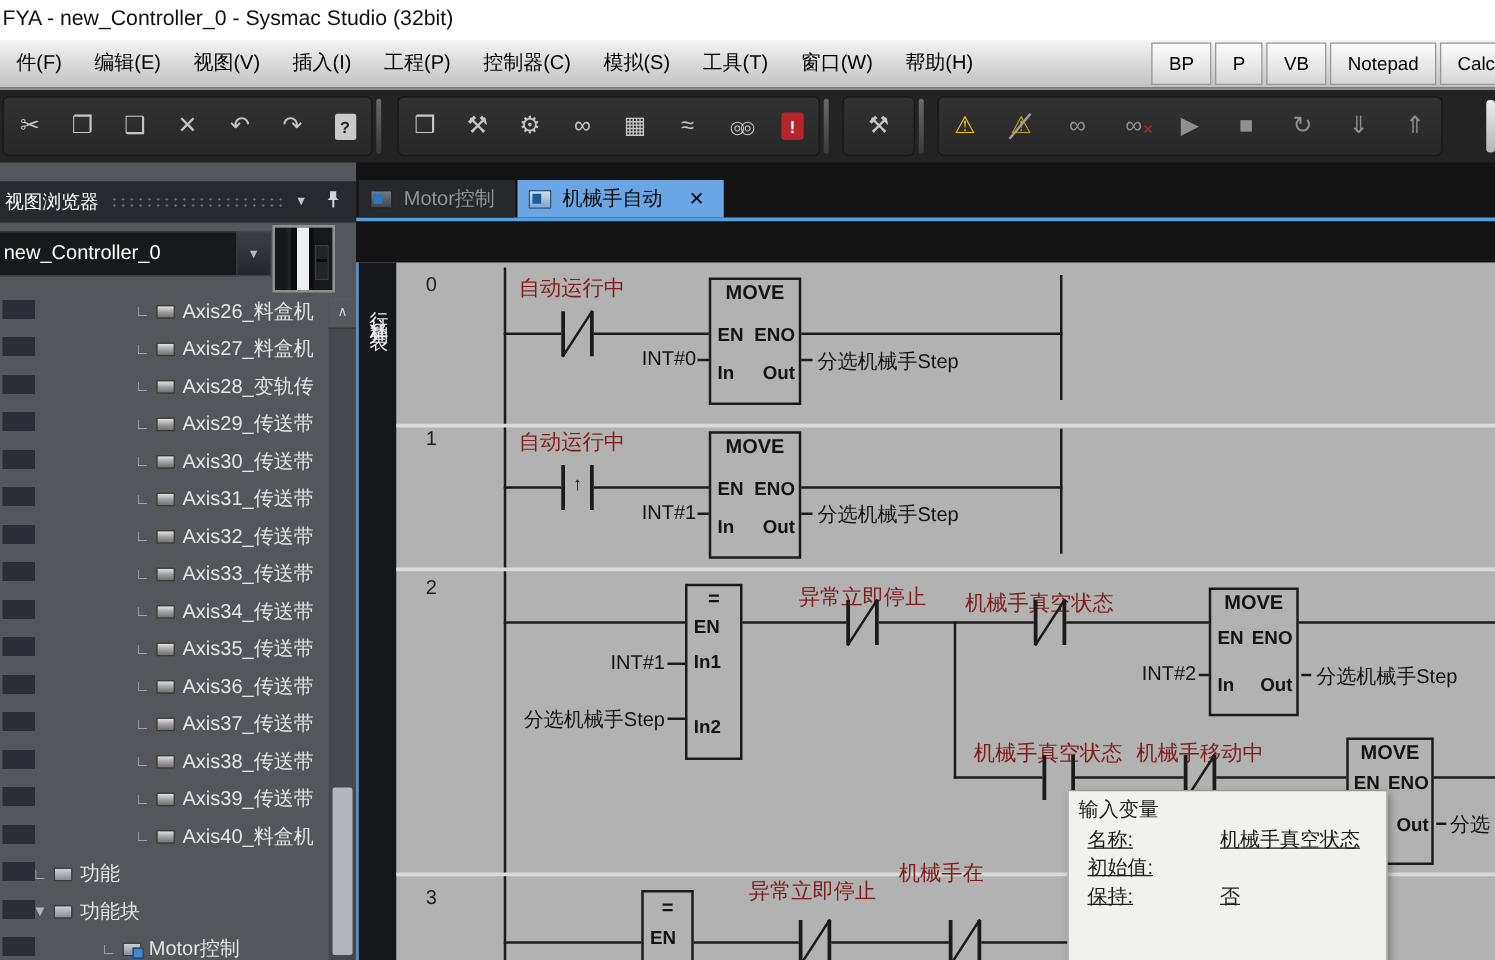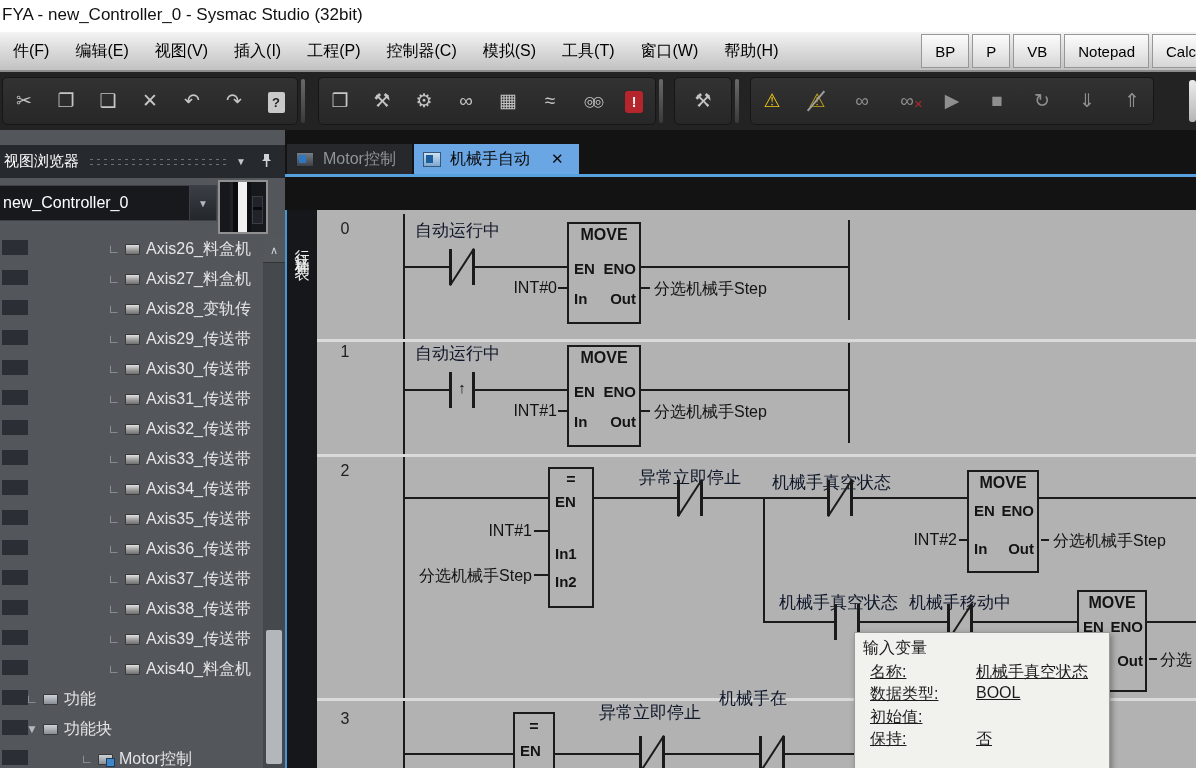--- a/index.html
+++ b/index.html
@@ -104,21 +104,21 @@
     background:#b2b2b2; border-left:2px solid #4596d1; }
   .strip { position:absolute; left:0; top:0; bottom:0; width:30px; background:#16171a;
     color:#ececec; font-size:15px; writing-mode:vertical-rl; text-orientation:upright;
     padding-top:28px; letter-spacing:4px; line-height:30px; }
   .canvas { position:absolute; left:30px; top:0; right:0; bottom:0; }
 
   
   .wire { position:absolute; height:2px; background:#1b1b1b; }
   .vwire { position:absolute; width:2px; background:#1b1b1b; }
   .divider { position:absolute; left:0; right:0; height:3px; background:#dadada; }
-  .lbl { position:absolute; font-size:17px; color:#0f172a; white-space:nowrap; }
+  .lbl { position:absolute; font-size:17px; color:#7f1d1d; white-space:nowrap; }
   .num { position:absolute; width:44px; text-align:center; font-size:16px; color:#202020; }
   .contact { position:absolute; width:26px; height:36px; }
   .contact::before,.contact::after { content:""; position:absolute; top:0; width:3px; height:36px; background:#1b1b1b; }
   .contact::before { left:0; } .contact::after { right:0; }
   .contact .slash { position:absolute; left:12px; top:-4px; width:2px; height:44px;
     background:#1b1b1b; transform:rotate(33deg); }
   .contact .edge { position:absolute; left:0; right:0; top:7px; text-align:center;
     font-size:15px; color:#141414; }
   .blk { position:absolute; border:2px solid #1b1b1b;font-weight:bold; }
   .bt { position:absolute; top:2px; left:0; right:0; text-align:center; font-size:16px; color:#141414; }
@@ -381,21 +381,21 @@
       <div class="wire" style="left:324px;top:200px;width:9px"></div>
       <div class="val" style="left:337px;top:192px">分选机械手Step</div>
       <div class="wire" style="left:324px;top:179px;width:209px"></div>
       <div class="vwire" style="left:531px;top:133px;height:100px"></div>
 
       <div class="num" style="left:6px;top:252px">2</div>
       <div class="wire" style="left:86px;top:287px;width:145px"></div>
       <div class="blk" style="left:231px;top:257px;width:46px;height:141px">
         <span class="bt">=</span>
         <span class="pin" style="left:5px;top:24px">EN</span>
-        <span class="pin" style="left:5px;top:76px">In1</span>
+        <span class="pin" style="left:5px;top:52px">In1</span>
         <span class="pin" style="left:5px;top:104px">In2</span>
       </div>
       <div class="val rj" style="left:130px;top:312px;width:85px">INT#1</div>
       <div class="wire" style="left:217px;top:320px;width:14px"></div>
       <div class="val rj" style="left:85px;top:356px;width:130px">分选机械手Step</div>
       <div class="wire" style="left:217px;top:364px;width:14px"></div>
 
       <div class="wire" style="left:277px;top:287px;width:83px"></div>
       <div class="lbl" style="left:322px;top:256px">异常立即停止</div>
       <div class="contact" style="left:360px;top:270px">
@@ -457,24 +457,20 @@
       <div class="contact" style="left:442px;top:526px">
           <span class="slash"></span>
         </div>
       <div class="wire" style="left:468px;top:543px;width:70px"></div>
 
       <div class="tooltip">
         <div class="tt-title">输入变量</div>
         <div class="tt-row">
             <span class="tt-label">名称:</span>
             <span>机械手真空状态</span>
-          </div>
-        <div class="tt-row">
-            <span class="tt-label">数据类型:</span>
-            <span>BOOL</span>
           </div>
         <div class="tt-row">
             <span class="tt-label">初始值:</span>
             <span></span>
           </div>
         <div class="tt-row">
             <span class="tt-label">保持:</span>
             <span>否</span>
           </div>
       </div>

